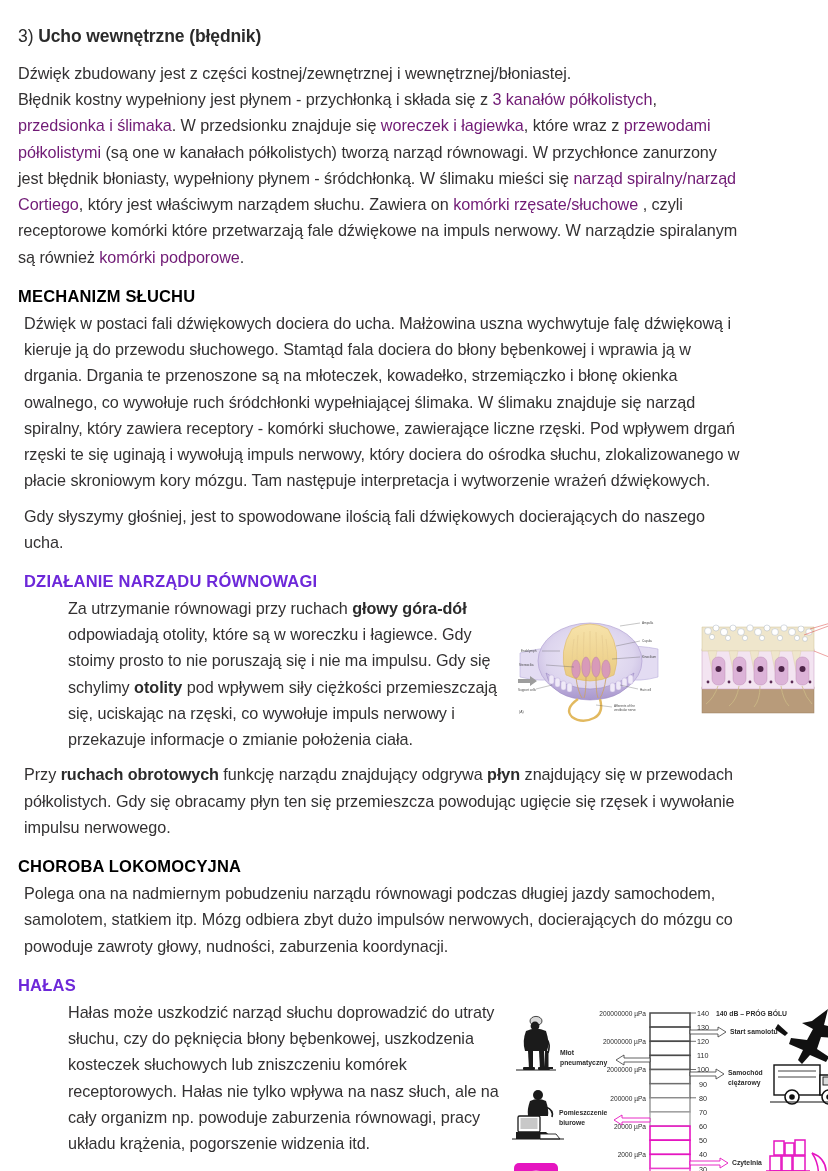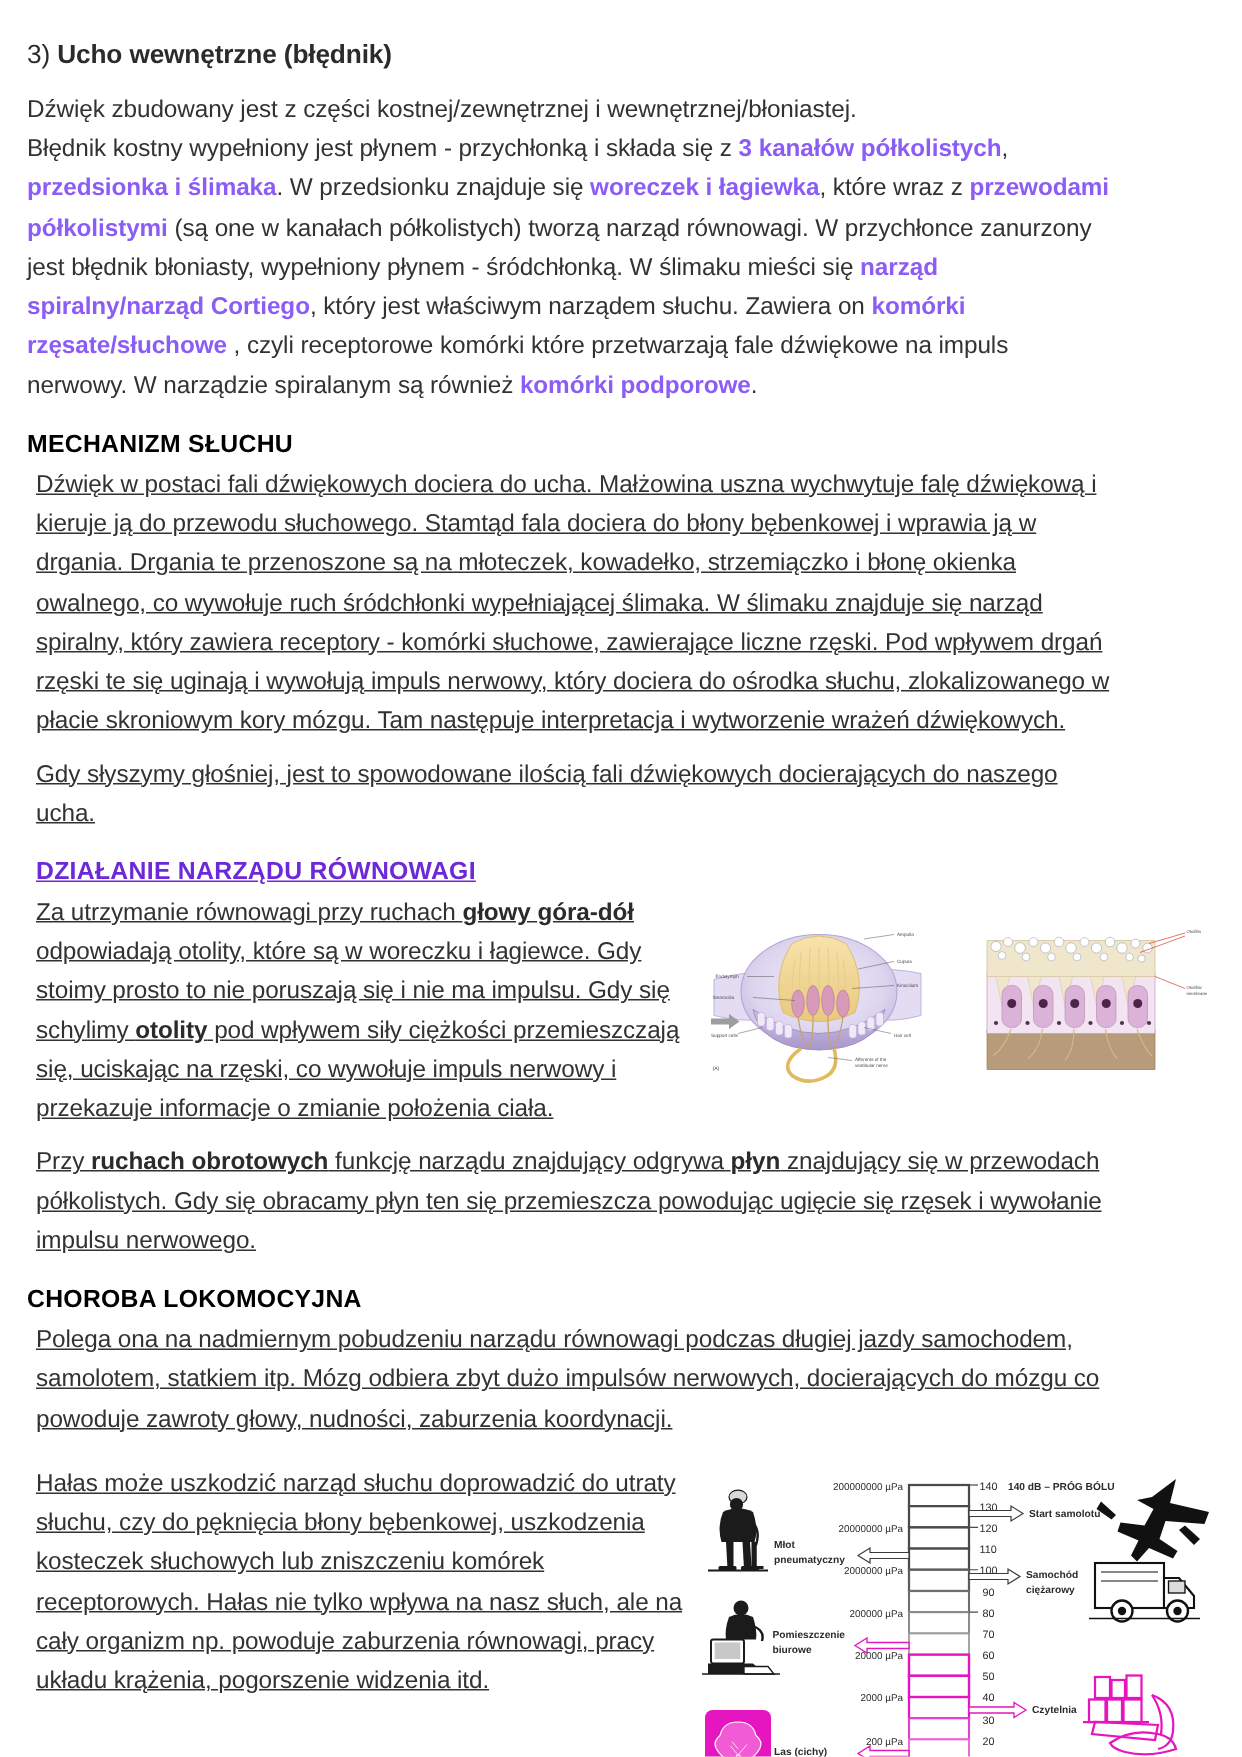--- a/index.html
+++ b/index.html
@@ -22,28 +22,28 @@
     color:#000000;
   }
   h2.section-head.bright{color:#6d28d9;}
   p.body{
     font-size:16.2px;line-height:1.62;margin:0 0 0 0;color:#333132;
     letter-spacing:-0.05px;
   }
   p.body + p.body{margin-top:0;}
   .gap{height:17px;}
   .gap-sm{height:9px;}
-  .hl{color:#8b5cf6;font-weight:bold;}
+  .hl{color:#701a75;}
   .b{font-weight:700;color:#2b2b2b;}
 
-  .indent{padding-left:6px;text-decoration:underline;}
+  .indent{padding-left:6px;}
 
   
   .row{display:flex;align-items:flex-start;}
-  .col-text{flex:0 0 452px;max-width:452px;}
+  .col-text{flex:0 0 452px;max-width:452px;margin-left:44px;}
   .col-fig{flex:1;display:flex;justify-content:flex-start;}
 
   
   .vestib{width:364px;height:130px;position:relative;margin-top:6px;margin-left:2px;}
   .vestib svg{display:block;}
 
   
   .noise-wrap{width:350px;height:228px;position:relative;margin-left:-2px;margin-top:4px;}
   .noise-wrap svg{display:block;}
   .tick-lbl{font-family:"Liberation Sans",sans-serif;font-size:7.2px;fill:#2b2b2b;}
@@ -273,20 +273,21 @@
       <span>Przy </span><span class="b">ruchach obrotowych</span><span> funkcję narządu znajdujący odgrywa </span><span class="b">płyn</span><span> znajdujący się w przewodach półkolistych. Gdy się obracamy płyn ten się przemieszcza powodując ugięcie się rzęsek i wywołanie impulsu nerwowego.</span>
     </p>
 
     <div class="gap"></div>
 
     <h2 class="section-head">CHOROBA LOKOMOCYJNA</h2>
     <p class="body indent">Polega ona na nadmiernym pobudzeniu narządu równowagi podczas długiej jazdy samochodem, samolotem, statkiem itp. Mózg odbiera zbyt dużo impulsów nerwowych, docierających do mózgu co powoduje zawroty głowy, nudności, zaburzenia koordynacji.</p>
 
     <div class="gap"></div>
 
+    <h2 class="section-head bright">HAŁAS</h2>
 
     <div class="row">
       <div class="col-text">
         <p class="body indent">Hałas może uszkodzić narząd słuchu doprowadzić do utraty słuchu, czy do pęknięcia błony bębenkowej, uszkodzenia kosteczek słuchowych lub zniszczeniu komórek receptorowych. Hałas nie tylko wpływa na nasz słuch, ale na cały organizm np. powoduje zaburzenia równowagi, pracy układu krążenia, pogorszenie widzenia itd.</p>
       </div>
       <div class="col-fig">
         <div class="noise-wrap">
           <svg viewBox="0 0 350 228" width="350" height="228" xmlns="http://www.w3.org/2000/svg" aria-label="Skala natężenia dźwięku w dB">
 
             <g>

